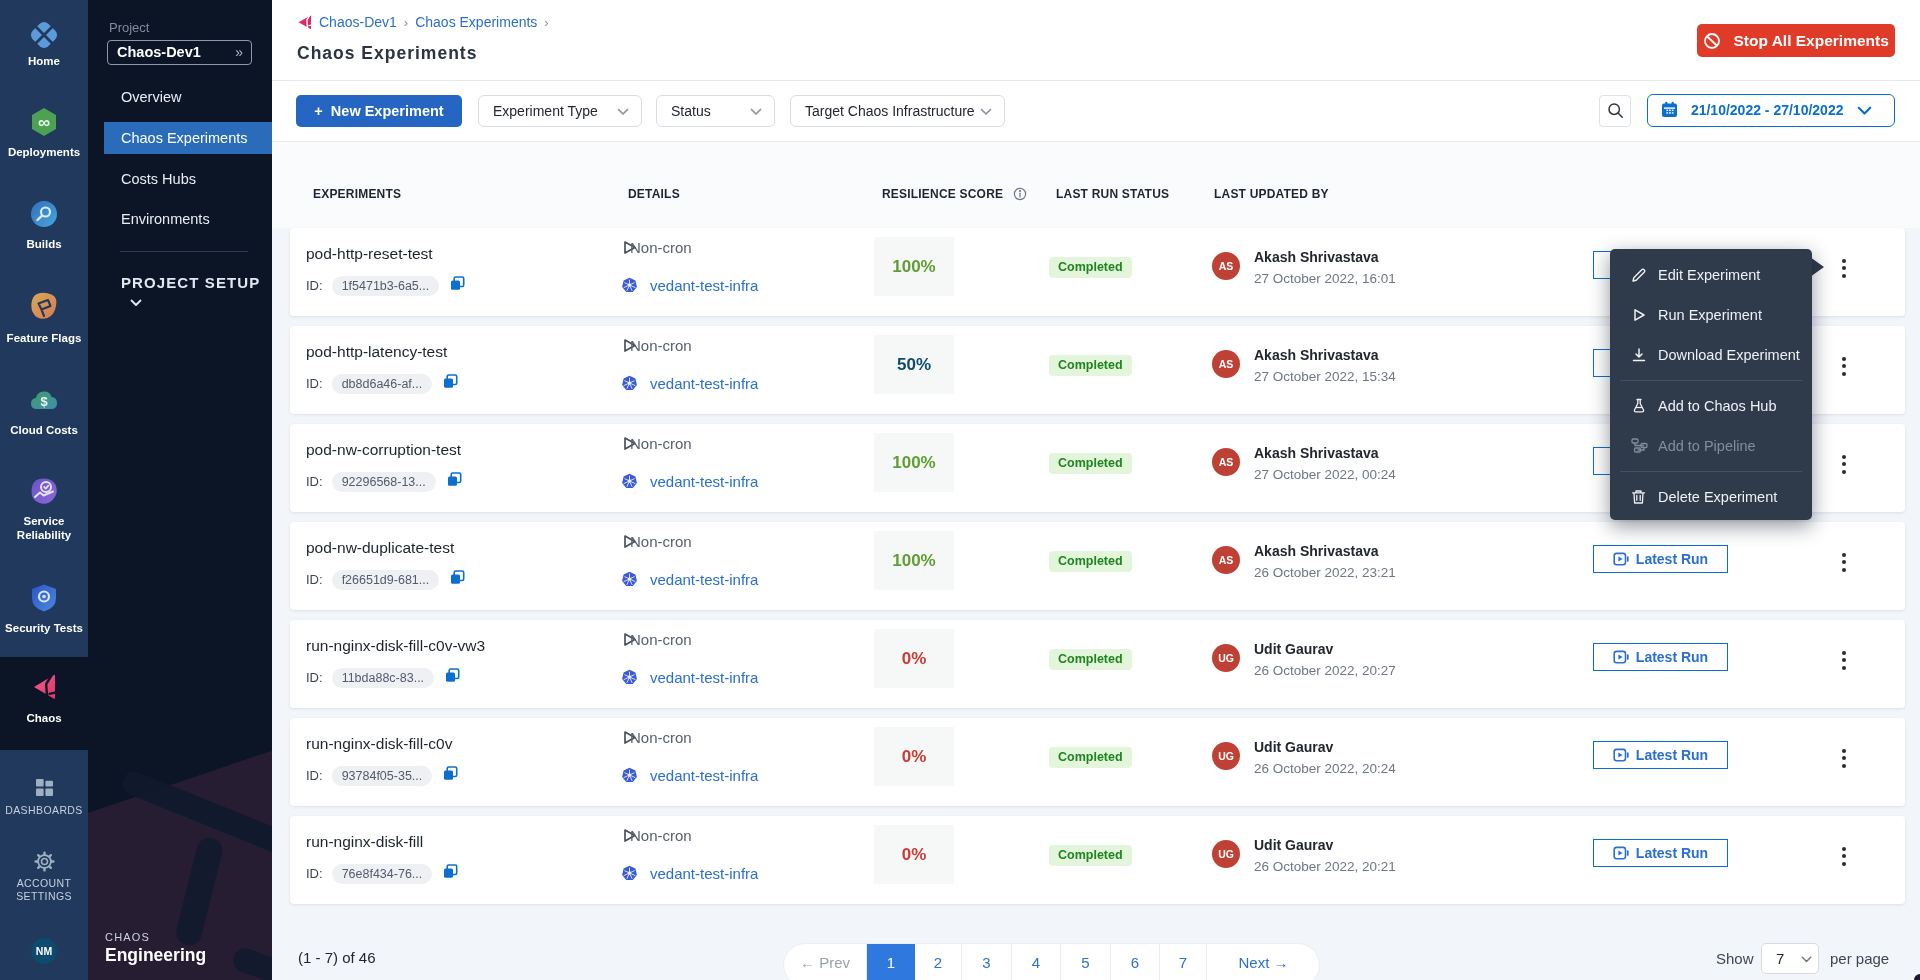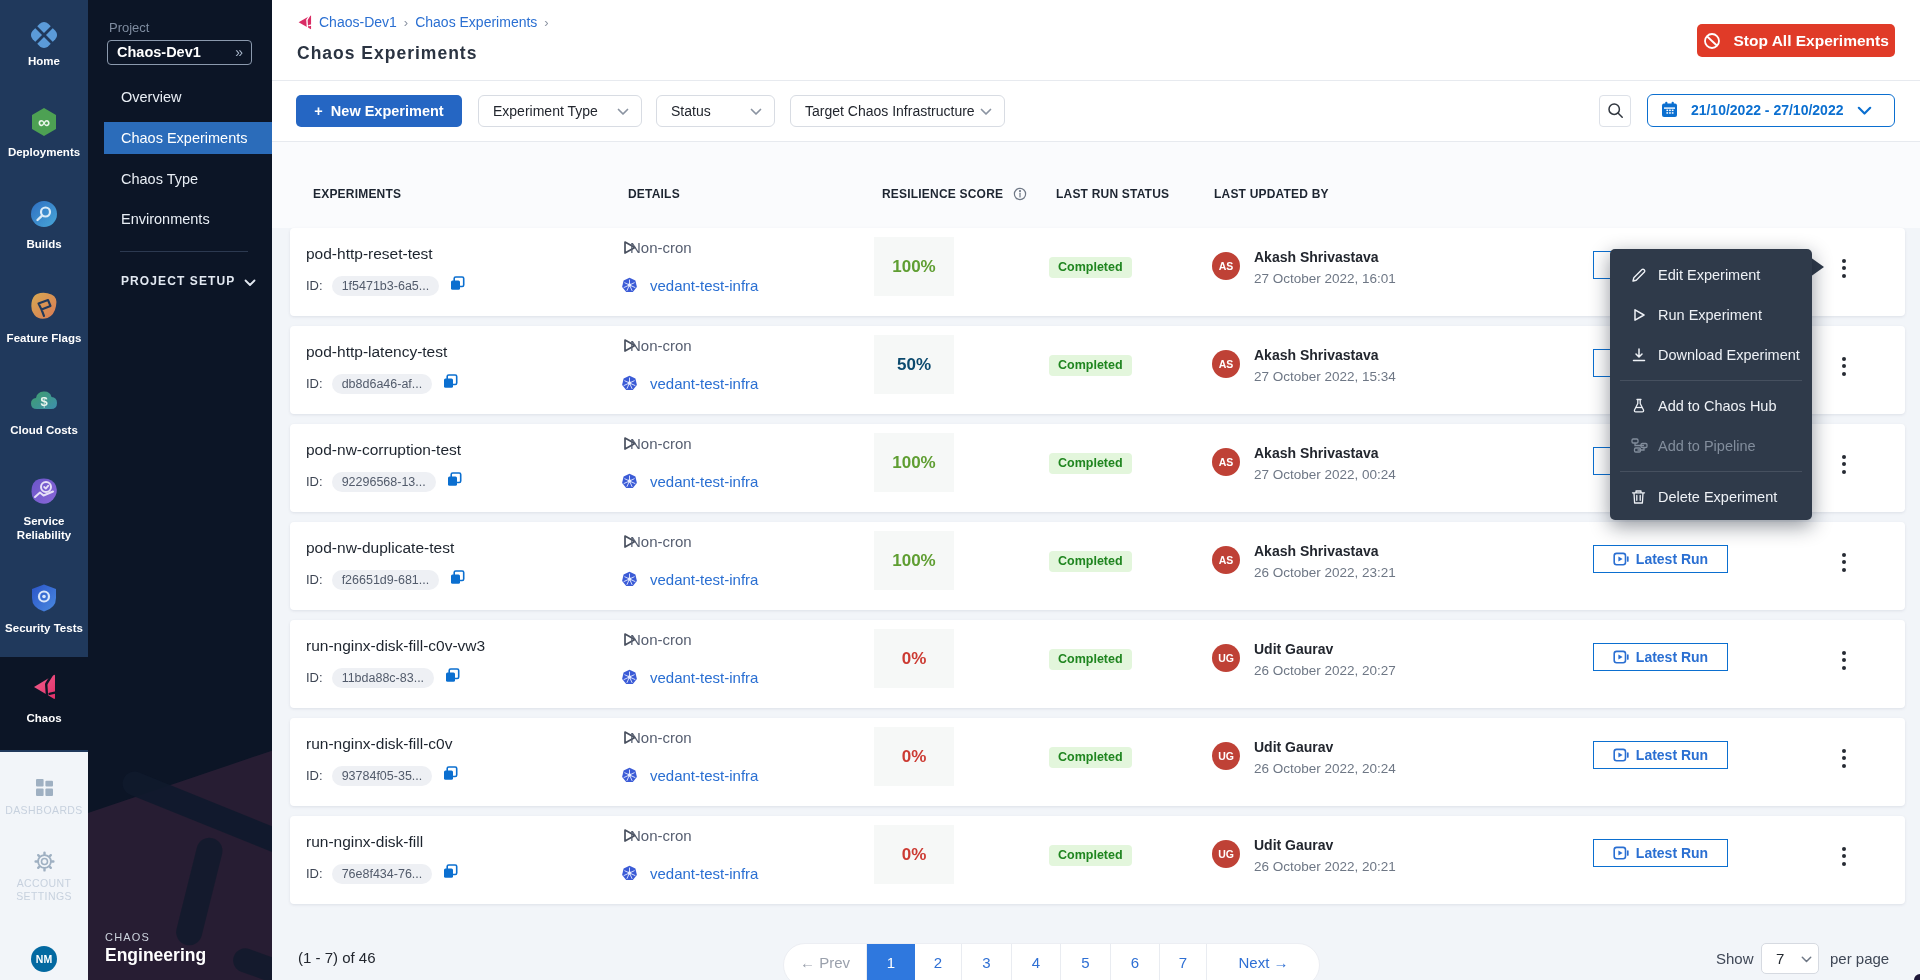--- a/index.html
+++ b/index.html
@@ -1,32 +1,32 @@
 <!DOCTYPE html>
 <html><head><meta charset="utf-8"><title>Chaos Experiments</title>
 <style>
 *{margin:0;padding:0;box-sizing:border-box}
 html,body{width:1920px;height:980px;overflow:hidden;font-family:"Liberation Sans",sans-serif;background:#f2f5f9}
 #app{position:relative;width:1920px;height:980px}
 
-.leftbar{position:absolute;left:0;top:0;width:88px;height:752px;background:#20395c;z-index:5}
+.leftbar{position:absolute;left:0;top:0;width:88px;height:980px;background:#20395c;z-index:5}
 .lni{position:absolute;left:0;width:88px;text-align:center}
 .lni svg{display:inline-block}
 .lnl{position:absolute;left:0;width:88px;text-align:center;color:#fff;font-size:11.5px;font-weight:bold;line-height:14px;white-space:nowrap}
 .lnl2{position:absolute;left:0;width:88px;text-align:center;color:#c7d1de;font-size:10.5px;line-height:13px;letter-spacing:.4px}
 .chaos-sel{position:absolute;left:0;top:657px;width:88px;height:93px;background:#0c1526}
 
 .projbar{position:absolute;left:88px;top:0;width:184px;height:980px;background:#0c1526;z-index:4;overflow:hidden}
 .plabel{position:absolute;left:21px;top:20px;font-size:13px;color:#7f8ca0}
 .pinput{position:absolute;left:19px;top:40px;width:145px;height:25px;border:1px solid #8b99ad;border-radius:4px;color:#fff;font-size:14.5px;font-weight:bold;line-height:23px;padding-left:9px}
 .pinput .dbl{position:absolute;right:8px;top:0;color:#aab8cc;font-size:14px;font-weight:normal}
 .pnav{position:absolute;left:0;width:184px;height:32px;color:#e9eef5;font-size:14.5px;line-height:32px;padding-left:33px}
 .pnav.sel{background:#2b6cba;left:16px;width:168px;padding-left:17px;color:#fff}
 .pdiv{position:absolute;left:32px;top:251px;width:128px;border-top:1px solid #2c3950}
-.psetup{position:absolute;left:33px;top:274px;font-size:12px;font-weight:bold;letter-spacing:1.1px;color:#e2e8f1}
+.psetup{position:absolute;left:33px;top:274px;font-size:15px;font-weight:bold;letter-spacing:1.1px;color:#e2e8f1}
 .psetup svg{margin-left:9px;vertical-align:-2px}
 .wm{position:absolute;left:0;bottom:0;width:184px;height:430px}
 .chaoseng1{position:absolute;left:17px;top:931px;font-size:11px;letter-spacing:1.2px;color:#cdd4de}
 .chaoseng2{position:absolute;left:17px;top:945px;font-size:17.5px;font-weight:bold;color:#fff}
 
 .main{position:absolute;left:272px;top:0;width:1648px;height:980px}
 .hstrip{position:absolute;left:0;top:142px;width:1648px;height:86px;background:#fafbfd}
 .notch{position:absolute;left:1914px;top:974px;width:6px;height:6px;background:#1e1838;border-top-left-radius:7px}
 .phead{position:absolute;left:0;top:0;width:1648px;height:81px;background:#fff;border-bottom:1px solid #e7eaef}
 .ptool{position:absolute;left:0;top:81px;width:1648px;height:61px;background:#fff;border-bottom:1px solid #e7eaef}
@@ -90,21 +90,21 @@
         <g fill="#101a2c">
           <rect x="40" y="218" width="250" height="24" rx="12" transform="rotate(22 40 218)" opacity="0.9"></rect>
           <rect x="112" y="285" width="26" height="110" rx="13" transform="rotate(14 112 285)" opacity="0.8"></rect>
           <rect x="150" y="395" width="110" height="24" rx="12" transform="rotate(20 150 395)" opacity="0.8"></rect>
         </g>
       </svg>
  <div class="plabel">Project</div>
  <div class="pinput">Chaos-Dev1<span class="dbl">»</span></div>
  <div class="pnav" style="top:81px">Overview</div>
  <div class="pnav sel" style="top:122px">Chaos Experiments</div>
- <div class="pnav" style="top:163px">Chaos Type</div>
+ <div class="pnav" style="top:163px">Costs Hubs</div>
  <div class="pnav" style="top:203px">Environments</div>
  <div class="pdiv"></div>
  <div class="psetup">PROJECT SETUP<svg width="12" height="8" viewBox="0 0 12 8" fill="none">
           <path d="M1.5 1.5 L6 6 L10.5 1.5" stroke="#e2e8f1" stroke-width="1.8" stroke-linecap="round" stroke-linejoin="round"></path>
         </svg></div>
  <div class="chaoseng1">CHAOS</div>
  <div class="chaoseng2">Engineering</div>
 </div>
 <div class="leftbar">
  <div class="chaos-sel"></div>
@@ -206,21 +206,21 @@
       <div class="lnl2" style="top:804px">DASHBOARDS</div>
  <div class="lni" style="top:851px"><svg width="21" height="21" viewBox="0 0 21 21" fill="none" stroke="#9fb0c2">
           <circle cx="10.5" cy="10.5" r="3" stroke-width="1.6"></circle>
           <circle cx="10.5" cy="10.5" r="6.4" stroke-width="1.8"></circle>
           <g stroke-width="2.4" stroke-linecap="round">
             <path d="M10.5 1.6 L10.5 3.4 M10.5 17.6 L10.5 19.4 M1.6 10.5 L3.4 10.5 M17.6 10.5 L19.4 10.5 M4.2 4.2 L5.5 5.5 M15.5 15.5 L16.8 16.8 M16.8 4.2 L15.5 5.5 M5.5 15.5 L4.2 16.8"></path>
           </g>
         </svg></div>
       <div class="lnl2" style="top:877px">ACCOUNT<br>SETTINGS</div>
  <div class="lni" style="top:934px">
-        <div style="width:26px;height:26px;border-radius:50%;background:#0369a1;color:#fff;font-size:10.5px;font-weight:bold;line-height:26px;margin:12px auto;text-align:center">NM</div>
+        <div style="width:26px;height:26px;border-radius:50%;background:#0c4a6e;color:#fff;font-size:10.5px;font-weight:bold;line-height:26px;margin:4px auto;text-align:center">NM</div>
       </div>
 </div>
 <div class="main">
  <div class="hstrip"></div>
  <div class="phead">
   <div class="crumbs"><svg width="17" height="17" viewBox="0 0 32 32">
             <path d="M3 17.5 L25.5 4.5 Q26.5 4 26.5 5.2 L26.5 29.6 Q26.5 30.8 25.4 30.2 Z" fill="#d92c64"></path>
             <g stroke="#fff" stroke-width="2.6" stroke-linecap="round" fill="none">
               <path d="M24.5 3.5 L19 12.5"></path>
               <path d="M18.7 13.5 L19.7 28.5"></path>

